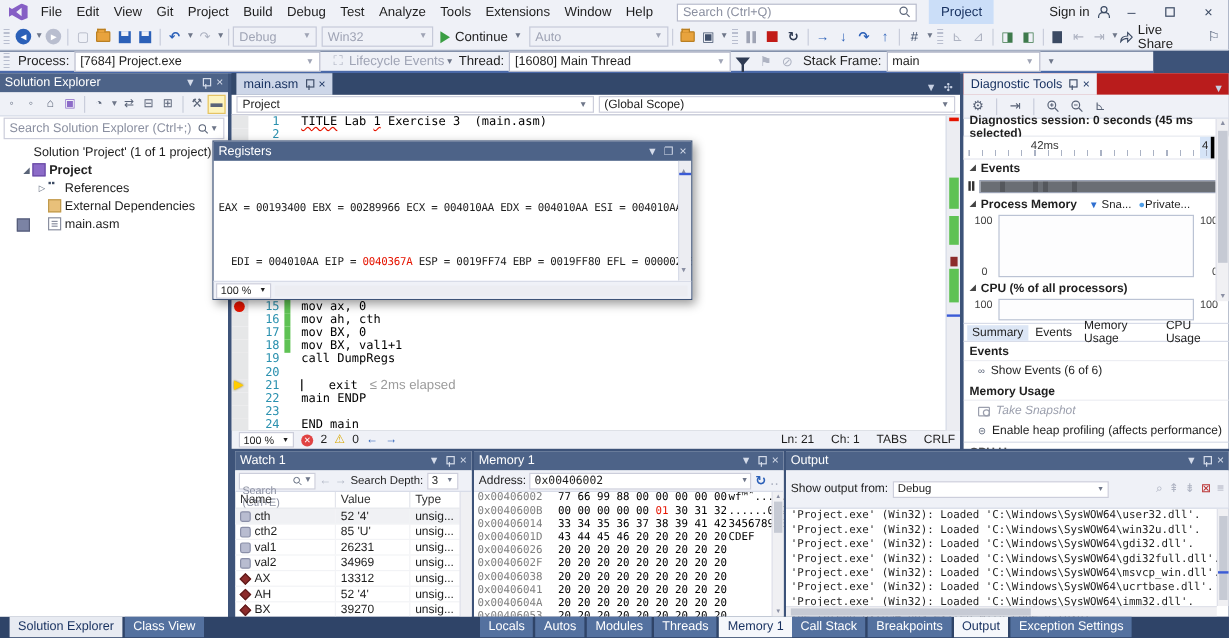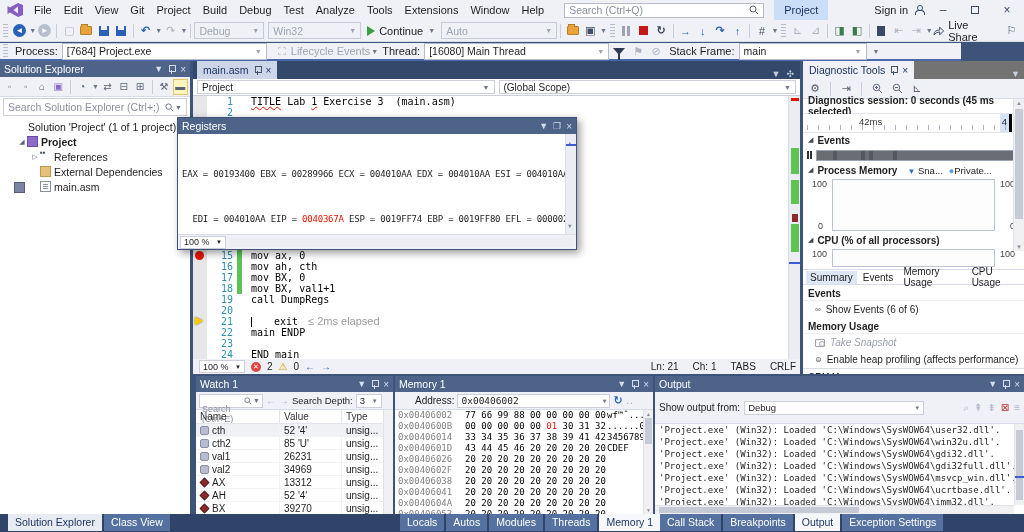--- a/index.html
+++ b/index.html
@@ -115,21 +115,21 @@
   .reg-vscroll { position:absolute; right:0; top:0; bottom:0; width:11px; background:#ECEDF2; border-left:1px solid #D8DCE8; }
   .reg-vscroll::before { content:"▲"; position:absolute; top:1px; left:2px; font-size:6px; color:#8A8FA3; }
   .reg-vscroll::after { content:"▼"; position:absolute; bottom:1px; left:2px; font-size:6px; color:#8A8FA3; }
   .reg-blue { position:absolute; top:10px; left:0; width:100%; height:2px; background:#3B5BD6; }
   .reg-foot { height:15px; background:#EFF1F7; display:flex; align-items:center; flex:none; border-top:1px solid #D8DCE8; }
   .zoom-combo { width:46px; height:13px; background:#FFF; border:1px solid #CCCEDB; font-size:9px; display:flex; align-items:center; padding:0 3px; margin-left:2px; }
   .hscroll { flex:1; height:9px; background:#ECEDF2; margin:0 3px; position:relative; }
 
   
   .diag { left:803px; top:61px; width:221px; height:313px; background:#FFF; }
-  .diag-tabrow { height:18px; background:#737373; display:flex; align-items:flex-end; flex:none; }
+  .diag-tabrow { height:18px; background:#b91c1c; display:flex; align-items:flex-end; flex:none; }
   .diag-tab { background:#EFF1F7; color:#17305F; height:18px; display:flex; align-items:center; gap:5px; padding:0 6px; font-size:10.5px; }
   .diag-toolbar { height:20px; gap:4px; padding:0 4px; }
   .dg-ico { width:16px; height:16px; display:flex; align-items:center; justify-content:center; color:#5A6478; font-size:11px; }
   .diag-session { height:15px; display:flex; align-items:center; font-weight:bold; font-size:10px; padding:0 5px; border-bottom:1px solid #E4E6EE; flex:none; }
   .diag-timeline { height:19px; position:relative; border-bottom:1px solid #E4E6EE; flex:none; background:#FFF; }
   .ruler { position:absolute; left:4px; right:14px; bottom:2px; height:5px; background:repeating-linear-gradient(to right,#AAB2C4 0 1px,transparent 1px 11px); }
   .tl-label { position:absolute; left:56px; top:2px; font-size:9.5px; color:#333; }
   .tl-sel { position:absolute; right:14px; top:0; width:10px; height:100%; background:#D6E4F7; }
   .tl-cursor { position:absolute; right:12px; top:0; width:3px; height:100%; background:#000; }
   .tl-cursor-lbl { position:absolute; right:17px; top:2px; font-size:9.5px; }
@@ -173,21 +173,21 @@
   .w-rows { flex:1; overflow:hidden; position:relative; }
   .w-row { display:flex; height:13px; font-size:10px; align-items:center; border-bottom:1px solid #F2F3F6; }
   .w-row > div { padding:0 4px; border-right:1px solid #F2F3F6; height:100%; display:flex; align-items:center; overflow:hidden; white-space:nowrap; }
   .w-row.first { background:#F0F1F4; }
   .wicon { width:9px; height:9px; flex:none; margin-right:3px; }
   .wicon.field { background:#B8BCD0; border:1px solid #8A8FA8; border-radius:2px; }
   .wicon.register { background:#8C2B2B; border:1px solid #5E1C1C; transform:rotate(45deg); width:7px; height:7px; margin:1px 4px 1px 1px; }
   .w-vscroll { position:absolute; right:0; top:0; bottom:0; width:10px; background:#F0F0F3; border-left:1px solid #E0E2EA; }
 
   .memory { left:395px; top:376px; width:258px; height:138px; }
-  .m-toolbar { height:18px; gap:3px; padding:0 20px; }
+  .m-toolbar { height:18px; gap:3px; padding:0 4px; }
   .m-combo { flex:1; height:14px; background:#FFF; border:1px solid #CCCEDB; display:flex; align-items:center; padding:0 3px; font-size:9.5px; }
   .m-refresh { color:#2B60B8; font-size:11px; font-weight:bold; }
   .m-rows { flex:1; overflow:hidden; position:relative; font-size:9px; }
   .m-row { display:flex; height:11px; line-height:11px; white-space:pre; }
   .m-addr { width:70px; flex:none; color:#808080; padding-left:3px; }
   .m-bytes { width:142px; flex:none; color:#000; }
   .m-ascii { color:#000; }
   .m-red { color:#E51400; }
   .m-vscroll { position:absolute; right:0; top:0; bottom:0; width:10px; background:#F0F0F3; border-left:1px solid #E0E2EA; }
   .m-vscroll .thumb { position:absolute; left:1px; top:8px; width:7px; height:26px; background:#C6CAD4; }

